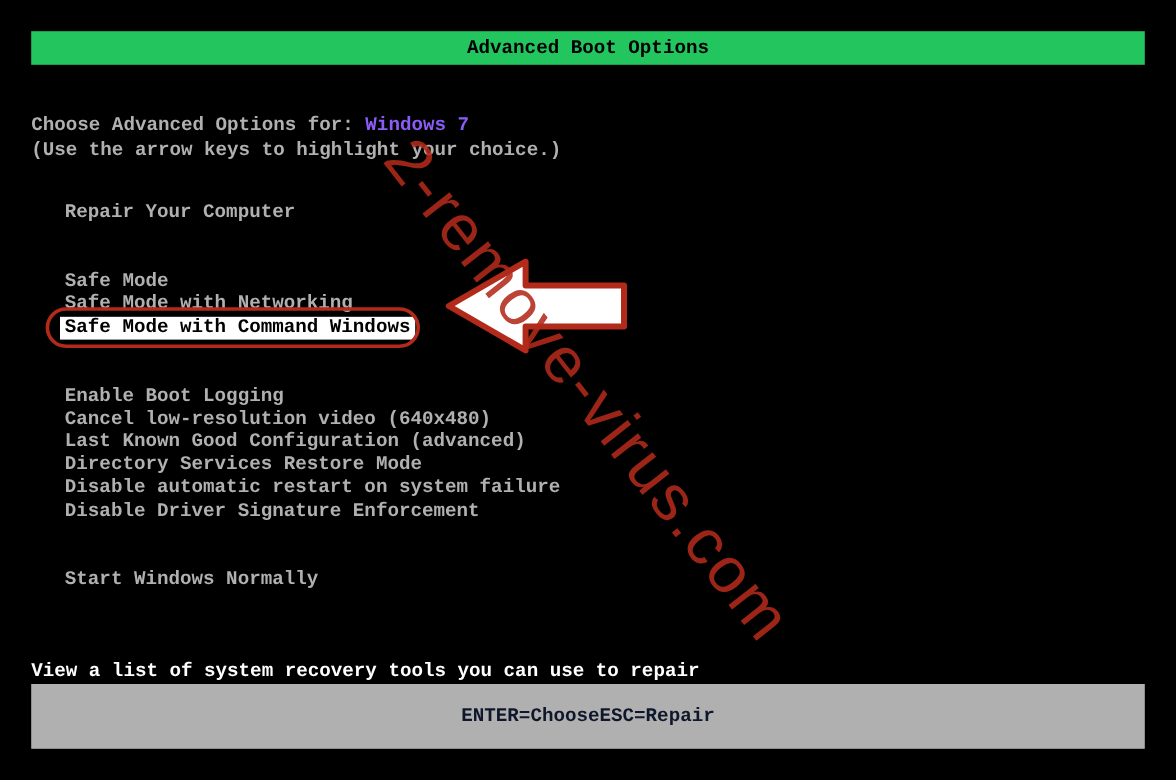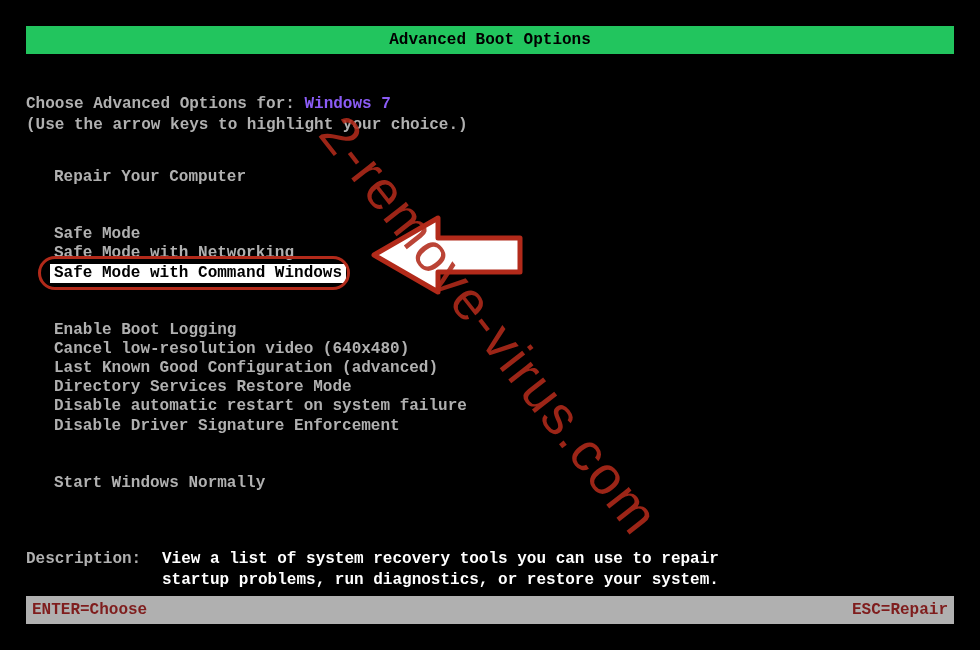--- a/index.html
+++ b/index.html
@@ -58,24 +58,24 @@
     margin-top: 56px;
     display: flex;
     line-height: 1.3;
   }
   .desc-label { width: 136px; flex-shrink: 0; }
   .desc-text { color: #fff; }
   .footer-bar {
     position: absolute;
     left: 26px; right: 26px; bottom: 26px;
     background: #b0b0b0;
-    color: #7f1d1d;
-    padding: 3px 6px;
+    color: #0f172a;
+    padding: 16px 6px;
     display: flex;
-    justify-content: space-between;
+    justify-content: center;
     line-height: 1.4;
   }
   
   .watermark {
     position: absolute;
     left: 50%;
     top: 50%;
     transform: translate(-50%, -50%) rotate(52deg);
     transform-origin: center;
     font-family: Arial, Helvetica, sans-serif;
@@ -135,21 +135,20 @@
       <div class="menu-row"><span class="menu-item">Disable Driver Signature Enforcement</span></div>
     </div>
 
     <div class="menu-group">
       <div class="menu-row"><span class="menu-item">Start Windows Normally</span></div>
     </div>
 
   </div>
 
   <div class="desc-block">
-    <div class="desc-label">Description:</div>
     <div class="desc-text">
       <div>View a list of system recovery tools you can use to repair</div>
       <div>startup problems, run diagnostics, or restore your system.</div>
     </div>
   </div>
 
 </div>
 
 <div class="footer-bar">
   <span>ENTER=Choose</span>

